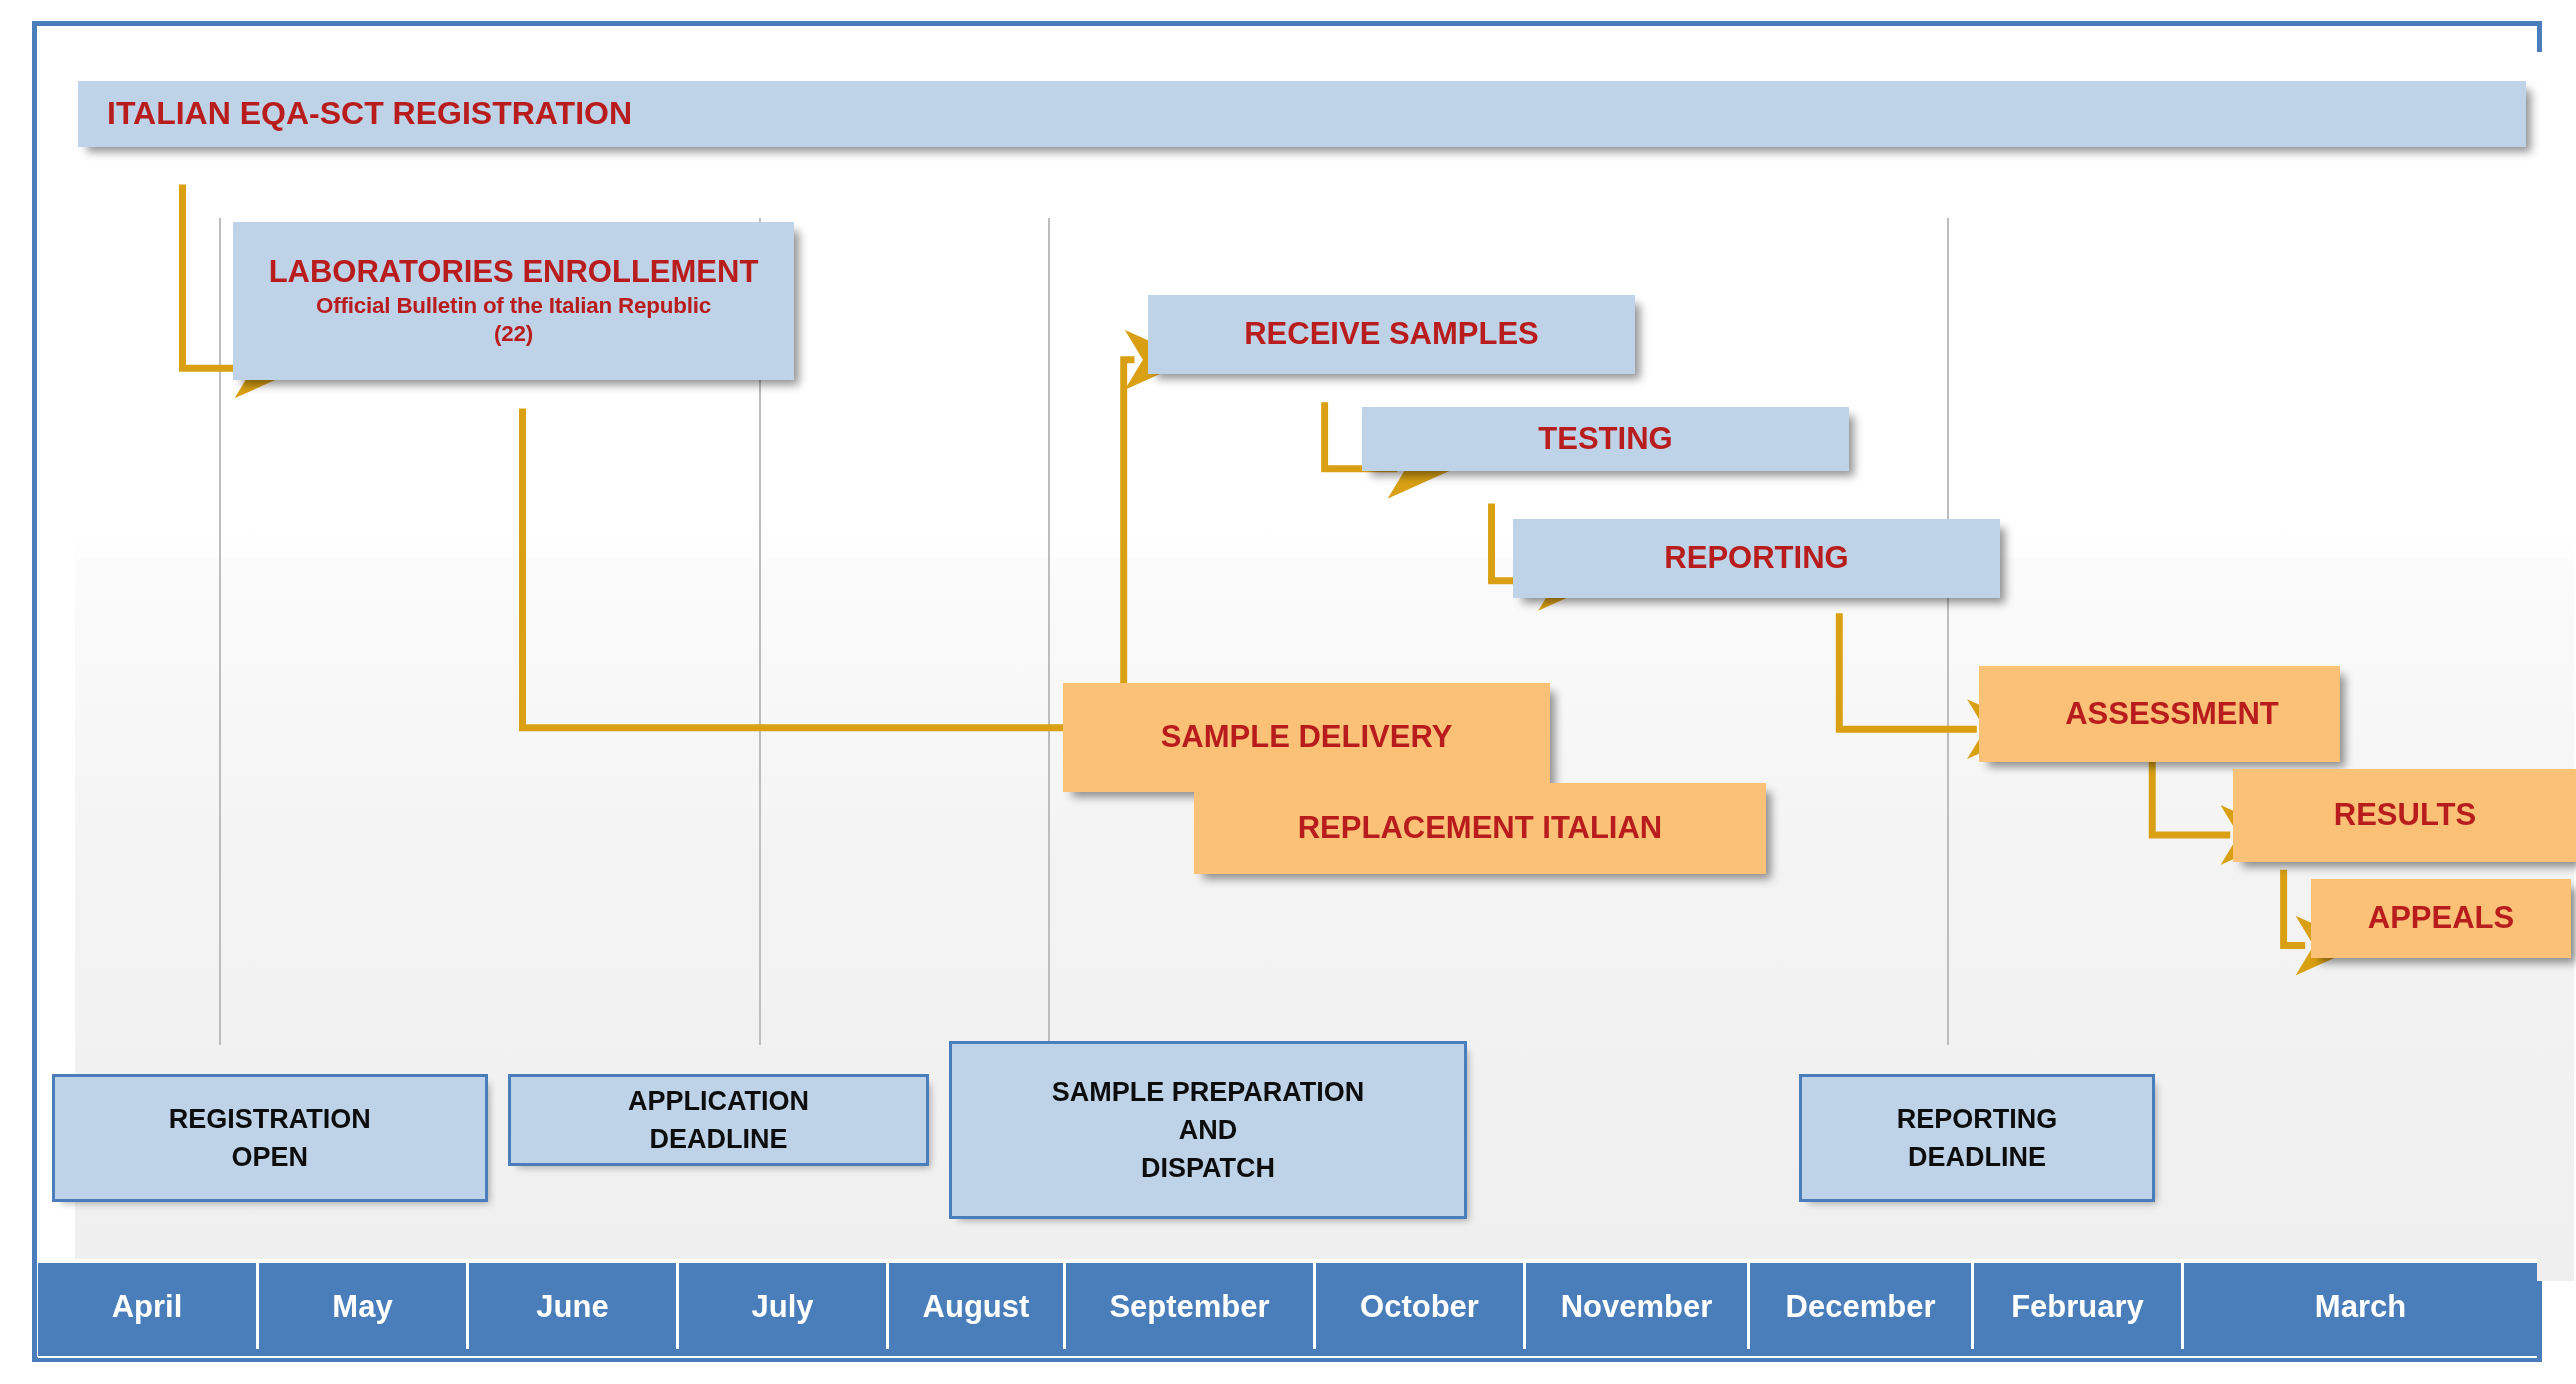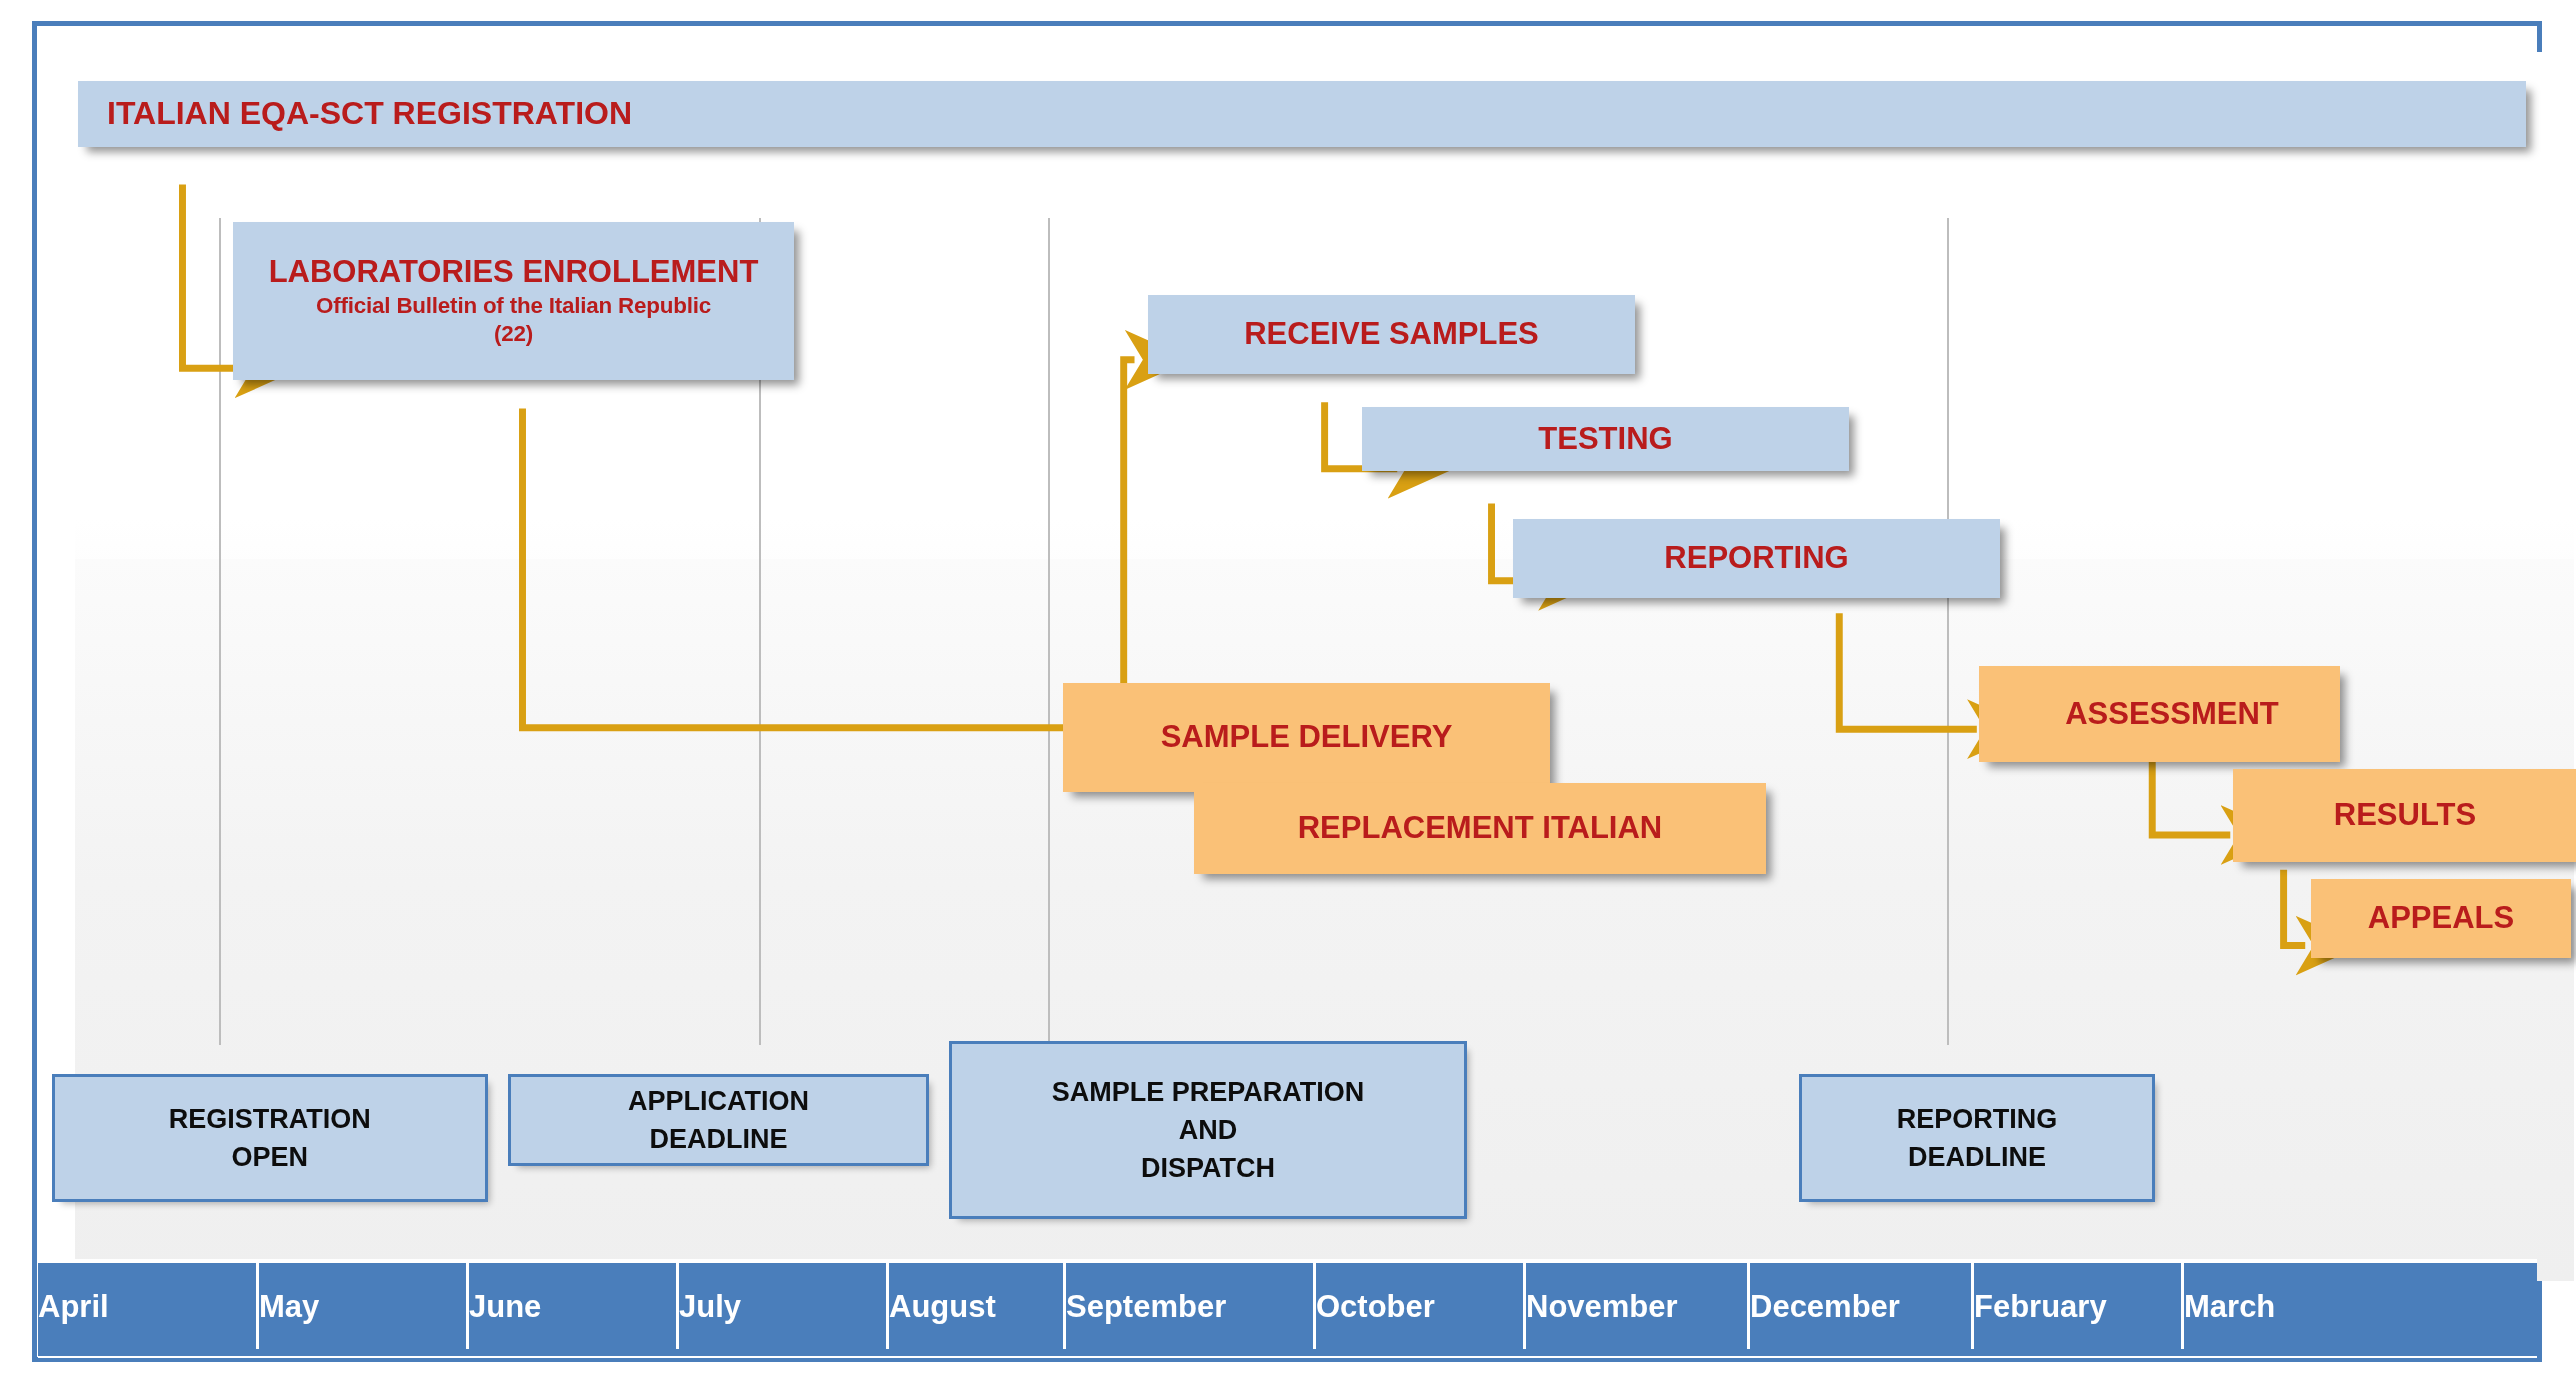--- a/index.html
+++ b/index.html
@@ -55,21 +55,21 @@
   #timeline{
     position:absolute;left:38px;top:1259px;width:2499px;height:99px;
     background:#4a7ebb;display:flex;align-items:stretch;
     border-top:4.6px solid #ffffff;border-bottom:7.7px solid #ffffff;
     box-sizing:border-box;
   }
   #timelinerule{
     position:absolute;left:38px;top:1349px;width:2499px;height:7px;background:#4a7ebb;
   }
   .month{
-    position:relative;display:flex;align-items:center;
+    position:relative;display:flex;align-items:center;justify-content:center;
     color:#ffffff;font-weight:bold;font-size:31px;
     border-right:3.9px solid #ffffff;box-sizing:border-box;
   }
   .month:last-child{border-right:none;}
 
   
   #wires{position:absolute;left:0;top:0;width:2576px;height:1384px;pointer-events:none;}
 </style>
 </head>
 <body>

